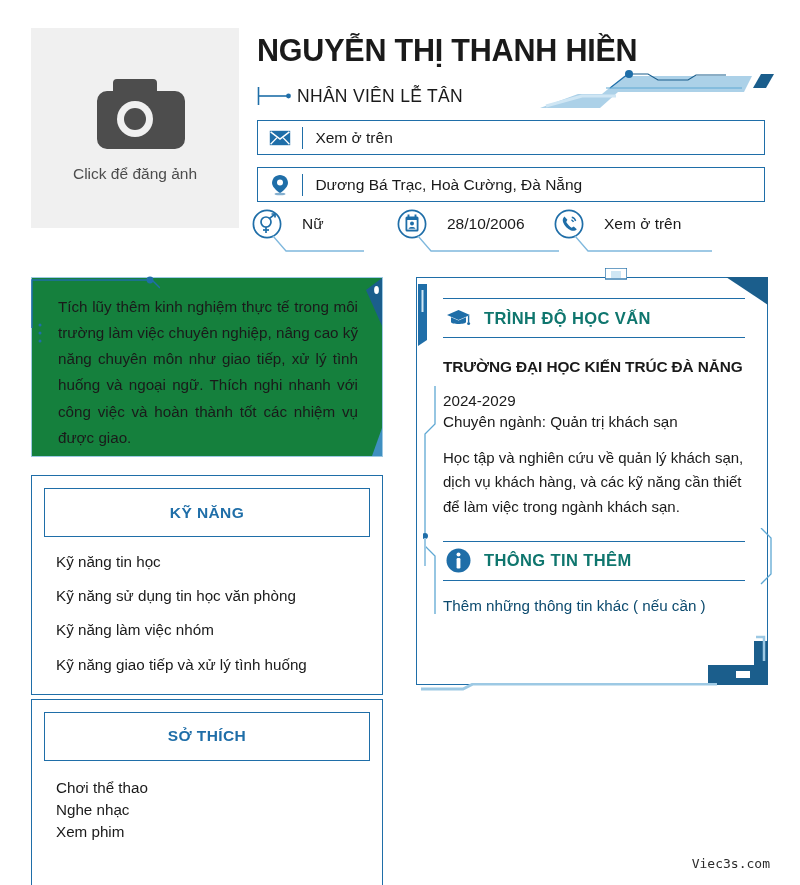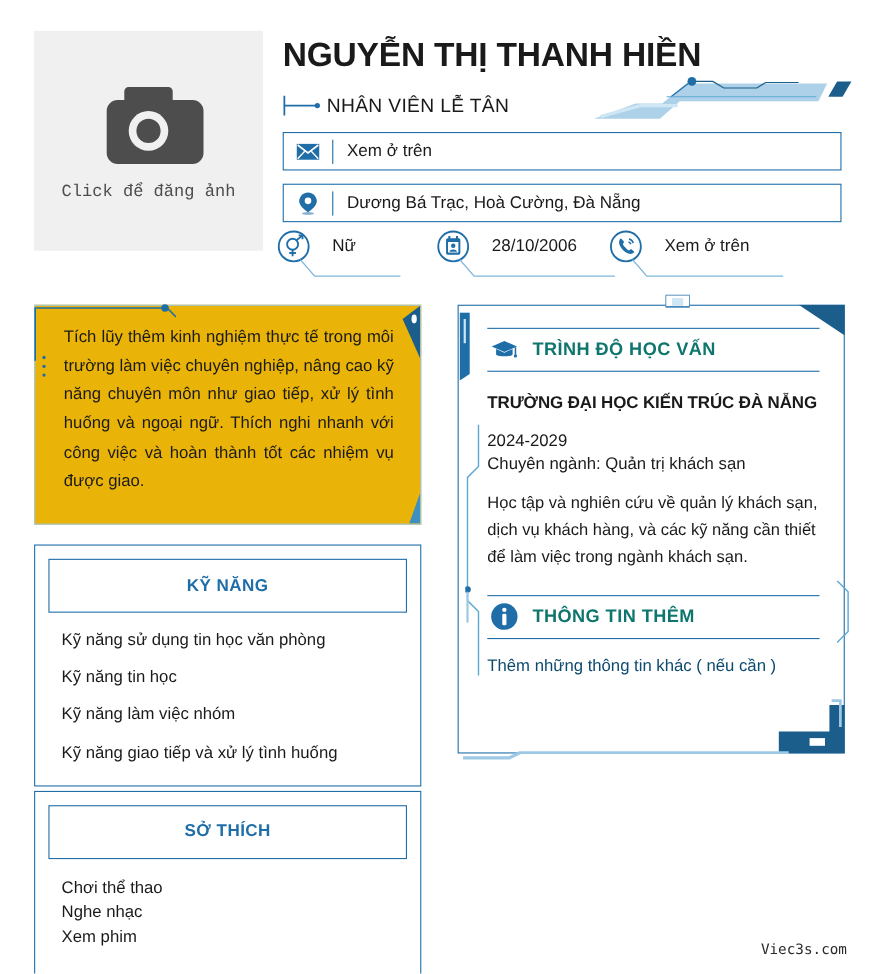--- a/index.html
+++ b/index.html
@@ -31,21 +31,21 @@
     flex-direction: column;
     align-items: center;
     justify-content: center;
     cursor: pointer;
   }
   .camera-icon { width: 108px; height: 80px; display:block; }
   .photo-caption {
     margin-top: 12px;
     font-size: 15.5px;
     color: #4d4d4d;
-    font-family: Liberation Mono, monospace;
+    font-family: Liberation Sans, sans-serif;
   }
 
   .name {
     position: absolute;
     left: 257px; top: 33px;
     font-size: 30.5px;
     font-weight: bold;
     letter-spacing: -0.2px;
     color: #1a1a1a;
     white-space: nowrap;
@@ -140,23 +140,23 @@
   .col-right {
     position: absolute;
     left: 416px; top: 277px;
     width: 352px;
   }
 
   
   .summary-box {
     position: relative;
     width: 352px;
-    height: 200px;
+    height: 180px;
     border: 1.6px solid #9dc9e4;
-    background: #eab308;
+    background: #15803d;
   }
   .summary-text {
     position: absolute;
     left: 26px; top: 16px;
     width: 300px;
     font-size: 15.2px;
     line-height: 1.72;
     text-align: justify;
     text-justify: inter-word;
     color: #1a1a1a;
@@ -423,22 +423,22 @@
     <svg class="corner-tri-br" viewBox="0 0 14 32">
       <path d="M14 32 L14 4 L4 32 Z" fill="#3f8fc0"></path>
     </svg>
   </div>
 
   <div class="panel">
     <div class="panel-head">
       <span class="panel-head-text">KỸ NĂNG</span>
     </div>
     <div class="panel-body">
+      <div class="skill-item">Kỹ năng tin học</div>
       <div class="skill-item">Kỹ năng sử dụng tin học văn phòng</div>
-      <div class="skill-item">Kỹ năng tin học</div>
       <div class="skill-item">Kỹ năng làm việc nhóm</div>
       <div class="skill-item">Kỹ năng giao tiếp và xử lý tình huống</div>
     </div>
   </div>
 
   <div class="panel" style="margin-top:4px;">
     <div class="panel-head">
       <span class="panel-head-text">SỞ THÍCH</span>
     </div>
     <div class="panel-body" style="padding-bottom:48px;">

